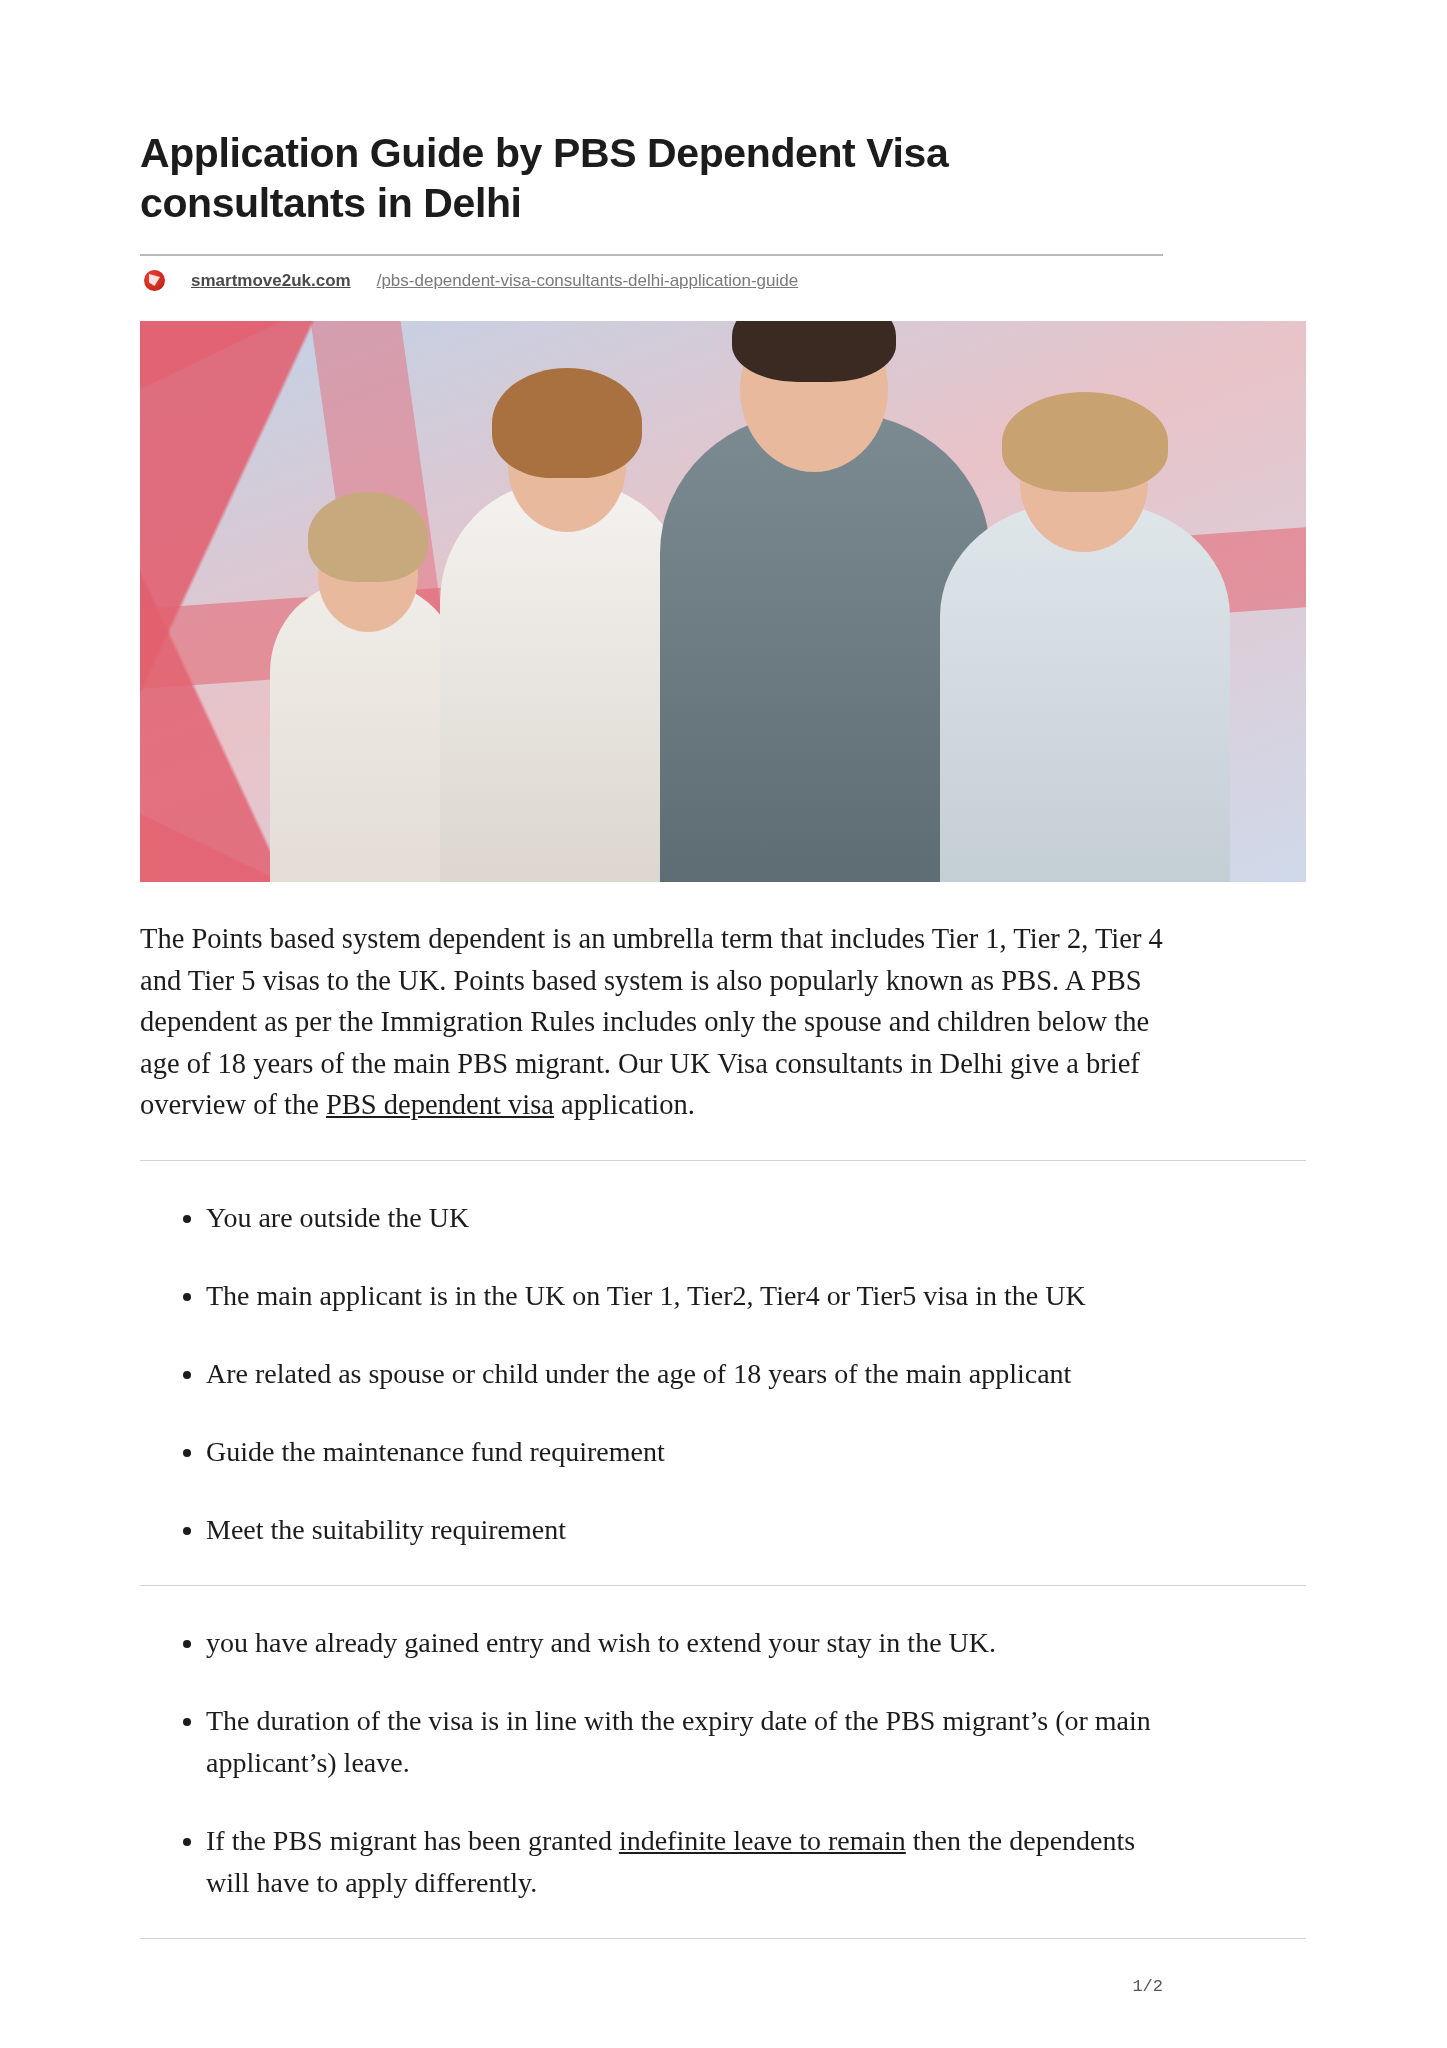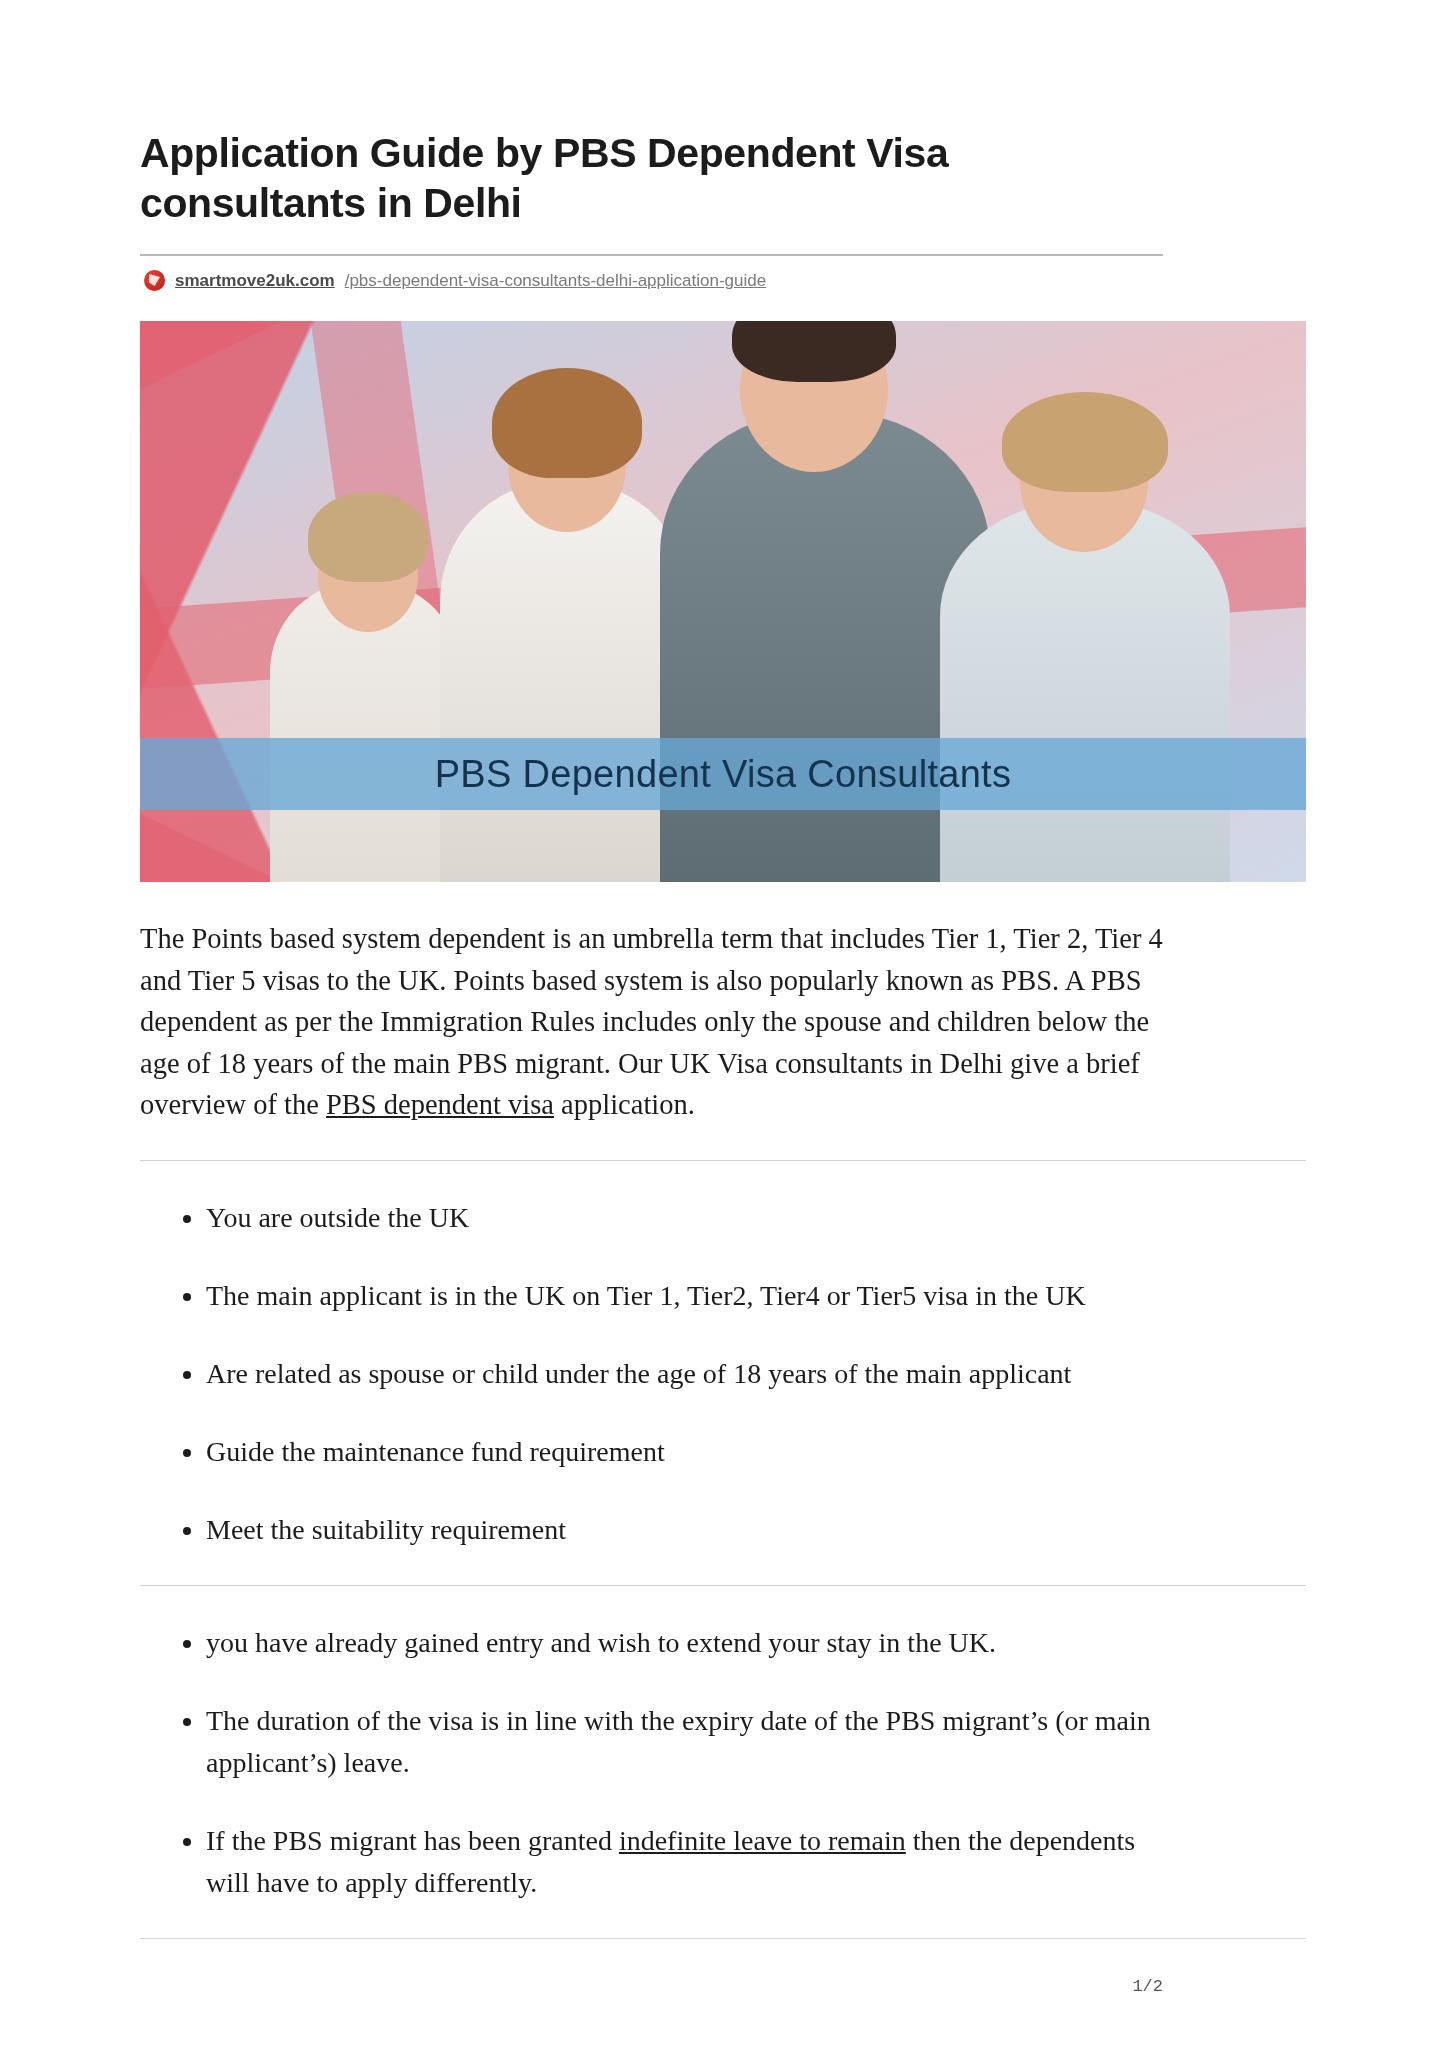--- a/index.html
+++ b/index.html
@@ -33,21 +33,21 @@
     max-width: 1170px;
   }
   .title-rule {
     border: 0;
     border-top: 2px solid #b9b9b9;
     margin: 0 0 14px 0;
   }
   .source-line {
     display: flex;
     align-items: flex-end;
-    gap: 10px;
+    gap: 26px;
     font-family: "Liberation Sans", sans-serif;
     font-size: 17px;
     margin-bottom: 30px;
     padding-left: 4px;
   }
   .favicon {
     width: 21px;
     height: 21px;
     border-radius: 50%;
     background: radial-gradient(circle at 35% 35%, #ef4136 0%, #c6261c 70%, #8c170f 100%);
@@ -225,23 +225,20 @@
     <div class="person p-dad"></div>
     <div class="person p-boy"></div>
     <div class="head h-girl"></div>
     <div class="head h-mom"></div>
     <div class="head h-dad"></div>
     <div class="head h-boy"></div>
     <div class="hair hr-girl"></div>
     <div class="hair hr-mom"></div>
     <div class="hair hr-dad"></div>
     <div class="hair hr-boy"></div>
-    <div class="hero-caption-band">
-      <span class="hero-caption">PBS Dependent Visa Consultants</span>
-    </div>
   </div>
 
   <p class="body-par"><span>The Points based system dependent is an umbrella term that includes Tier 1, Tier 2, Tier 4 and Tier 5 visas to the UK. Points based system is also popularly known as PBS. A PBS dependent as per the Immigration Rules includes only the spouse and children below the age of 18 years of the main PBS migrant. Our UK Visa consultants in Delhi give a brief overview of the </span><a class="inline-link" href="#">PBS dependent visa</a><span> application.</span></p>
 
   <hr class="sec-rule">
   <ul class="bullets">
     <li>You are outside the UK</li>
     <li>The main applicant is in the UK on Tier 1, Tier2, Tier4 or Tier5 visa in the UK</li>
     <li>Are related as spouse or child under the age of 18 years of the main applicant</li>
     <li>Guide the maintenance fund requirement</li>

